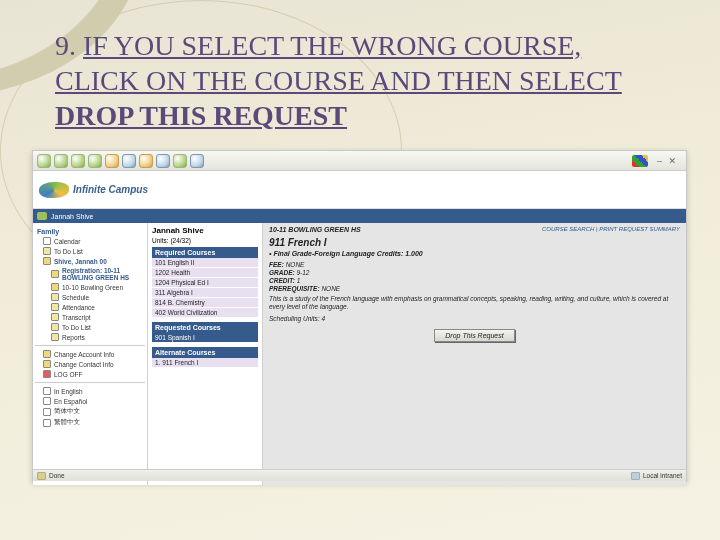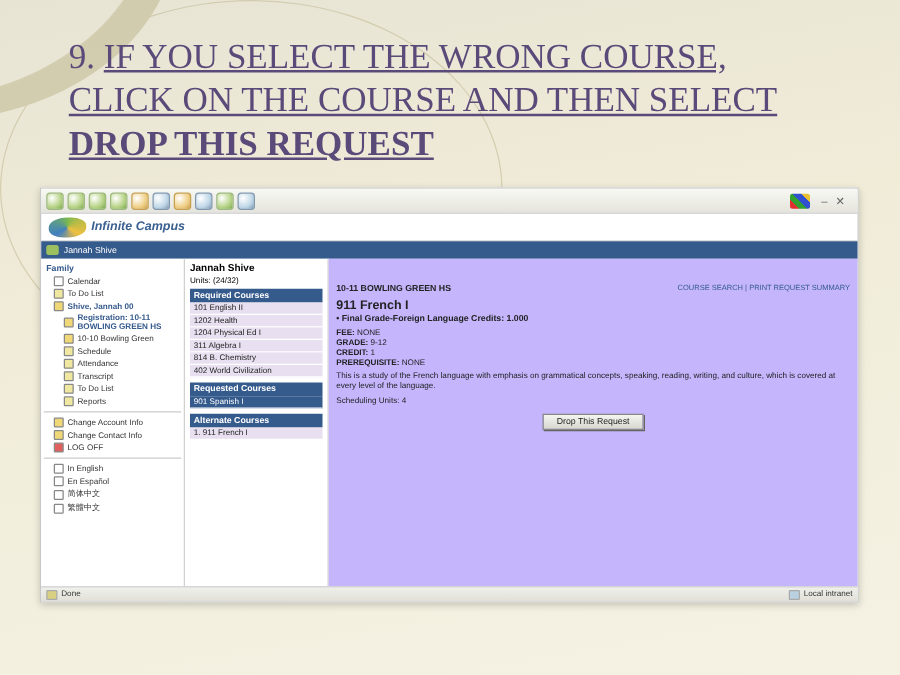--- a/index.html
+++ b/index.html
@@ -41,21 +41,21 @@
     width: 14px; height: 14px; border-radius: 3px;
     background: radial-gradient(circle at 30% 30%, #fff, #b8d488 60%, #7aa850);
     border: 1px solid #9cb87a;
   }
   .tb-icon.home { background: radial-gradient(circle at 30% 30%, #fff, #f0d088 60%, #c8a050); border-color:#c8a050; }
   .tb-icon.print { background: radial-gradient(circle at 30% 30%, #fff, #c0d8e8 60%, #8098b0); border-color:#8098b0; }
   .spacer { flex: 1; }
   .winctrl { font-size: 9px; color: #666; letter-spacing: 2px; margin-right:4px; }
   .winflag { width:16px;height:12px;background:linear-gradient(45deg,#e03030 25%,#30a030 25% 50%,#3050d0 50% 75%,#e8c030 75%);border-radius:2px;margin-right:6px; }
 
-  .logo-row { height: 22px; display:flex; align-items:center; padding:2px 6px; border-bottom:1px solid #ddd; }
+  .logo-row { height: 38px; display:flex; align-items:center; padding:2px 6px; border-bottom:1px solid #ddd; }
   .logo-swirl { width:30px;height:16px;border-radius:50% 40% 50% 40%;background:conic-gradient(#7ab850,#f0c040,#4080c0,#7ab850);margin-right:4px; }
   .logo-text { font-size:10px; color:#3a6090; font-weight:bold; font-style:italic; }
 
   .tabbar { height:14px; background:#355a8c; display:flex; align-items:center; padding:0 4px; color:#fff; font-size:7px; }
   .tabbar .tabicon { width:10px;height:8px;background:#9cc060;border-radius:2px;margin-right:4px; }
 
   .content { display:flex; height: calc(100% - 20px - 22px - 14px - 12px); }
   .sidebar { width:115px; background:#fff; border-right:1px solid #d0d0d0; padding:3px 2px; font-size:6.5px; color:#333; }
   .side-h { color:#355a8c; font-weight:bold; margin:2px 0 1px 2px; font-size:7px; }
   .side-item { display:flex; align-items:center; gap:3px; padding:1px 0 1px 8px; color:#333; }
@@ -68,21 +68,21 @@
   .side-hr { border-top:1px solid #ccc; margin:3px 0; }
 
   .mid { width:115px; background:#fff; padding:3px 4px; font-size:6.5px; border-right:1px solid #d0d0d0; }
   .mid-name { font-weight:bold; font-size:8px; margin-bottom:2px; }
   .mid-units { font-size:6.5px; margin-bottom:3px; }
   .block-h { background:#355a8c; color:#fff; padding:2px 3px; font-size:7px; font-weight:bold; }
   .block-row { background:#e8e0f0; padding:1px 3px; border-bottom:1px solid #fff; font-size:6.5px; color:#222; }
   .block-row.sel { background:#355a8c; color:#fff; }
   .gap { height:4px; }
 
-  .detail { flex:1; background:#c4b5fd; padding:21px 6px; font-size:6.5px; color:#222; }
+  .detail { flex:1; background:#e5e5e5; padding:3px 6px; font-size:6.5px; color:#222;font-style:italic; }
   .det-top { display:flex; justify-content:space-between; font-size:7px; font-weight:bold; margin-bottom:3px; }
   .det-links { color:#355a8c; font-weight:normal; font-size:6px; }
   .det-course { font-size:10px; font-weight:bold; margin:4px 0 2px; }
   .det-sub { font-size:7px; font-weight:bold; margin-bottom:4px; }
   .det-line { margin:1px 0; }
   .det-line .k { font-weight:bold; }
   .det-desc { margin:3px 0; line-height:1.3; }
   .drop-btn {
     display:inline-block; margin-top:6px; padding:2px 10px;
     background:linear-gradient(#f4f4f0,#d8d8d0); border:1px solid #888;

